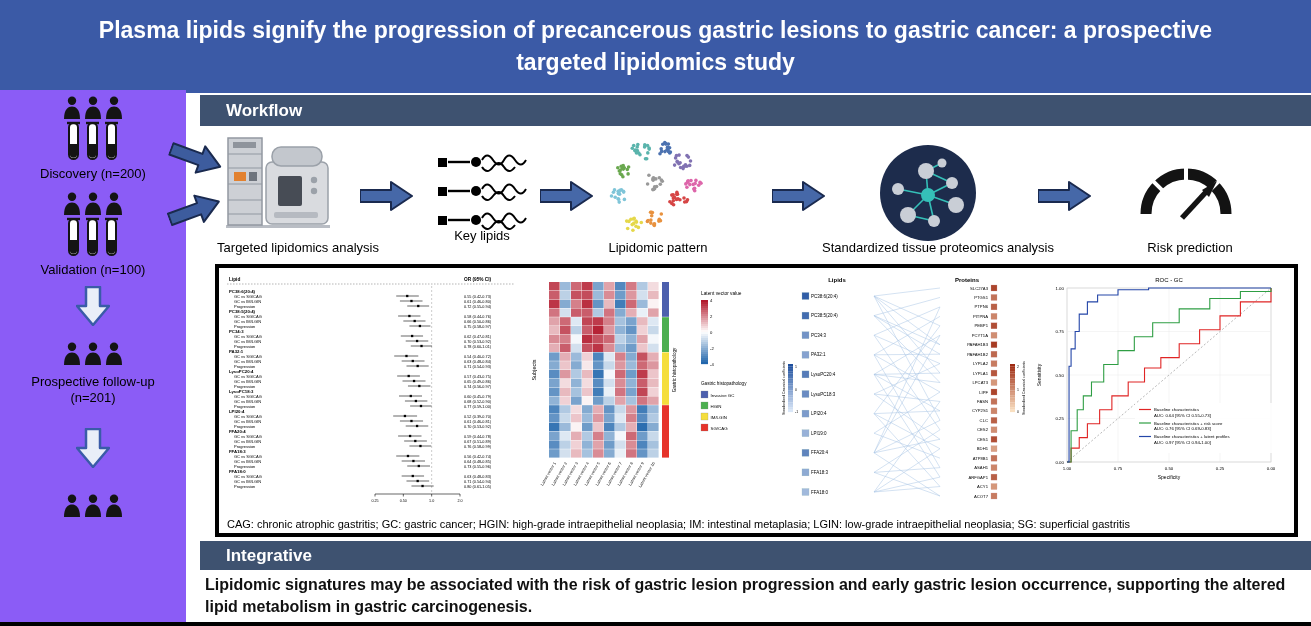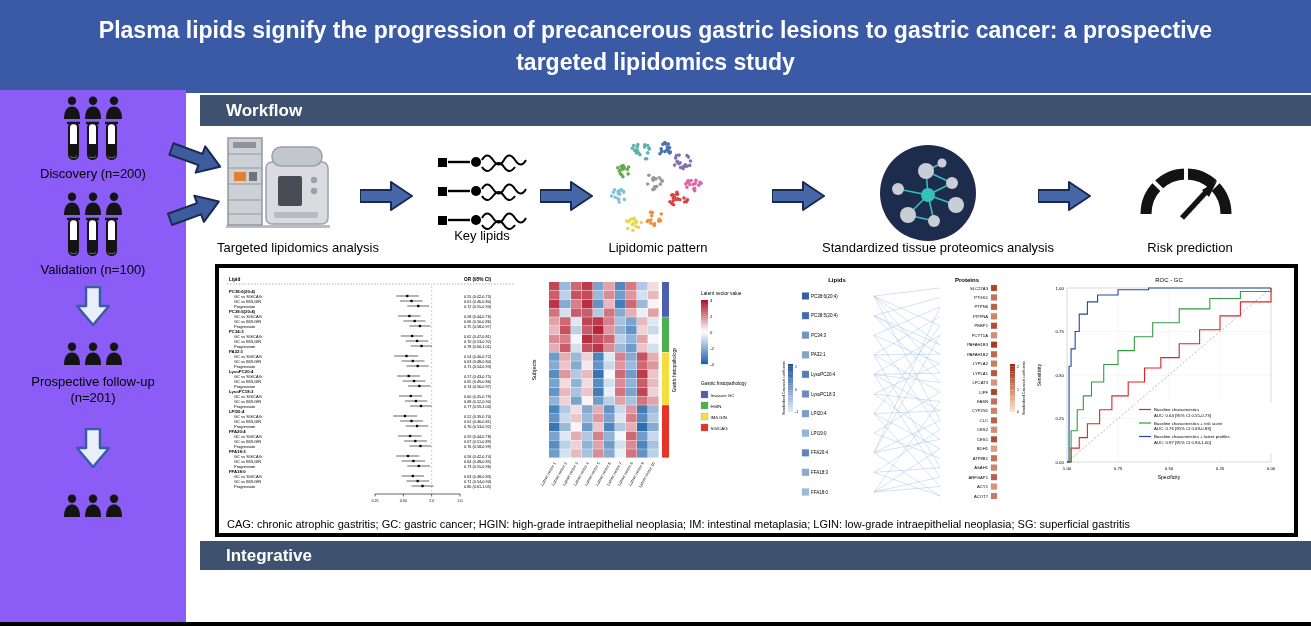--- a/index.html
+++ b/index.html
@@ -1073,15 +1073,16 @@
         <line x1="216" y1="329" x2="240" y2="329" stroke="#2446A8" stroke-width="2.4"></line>
         <text x="246" y="332" font-size="8.6">Baseline characteristics + latent profiles</text>
         <text x="246" y="343" font-size="8.6">AUC: 0.97 [95% CI 0.94-1.00]</text>
       </svg>
     <div class="caption">CAG: chronic atrophic gastritis; GC: gastric cancer;  HGIN: high-grade intraepithelial neoplasia; IM: intestinal metaplasia; LGIN: low-grade intraepithelial neoplasia; SG: superficial gastritis</div>
   </div>
 
   <div class="abs section-bar" style="left:200px;top:541px;width:1111px;height:29px">
     <span>Integrative</span>
   </div>
+  <div class="conclusion-text">Lipidomic signatures may be associated with the risk of gastric lesion progression and early gastric lesion occurrence, supporting the altered lipid metabolism in gastric carcinogenesis.</div>
 
   <div class="abs bottom-bar"></div>
 </div>
 
 </body></html>

